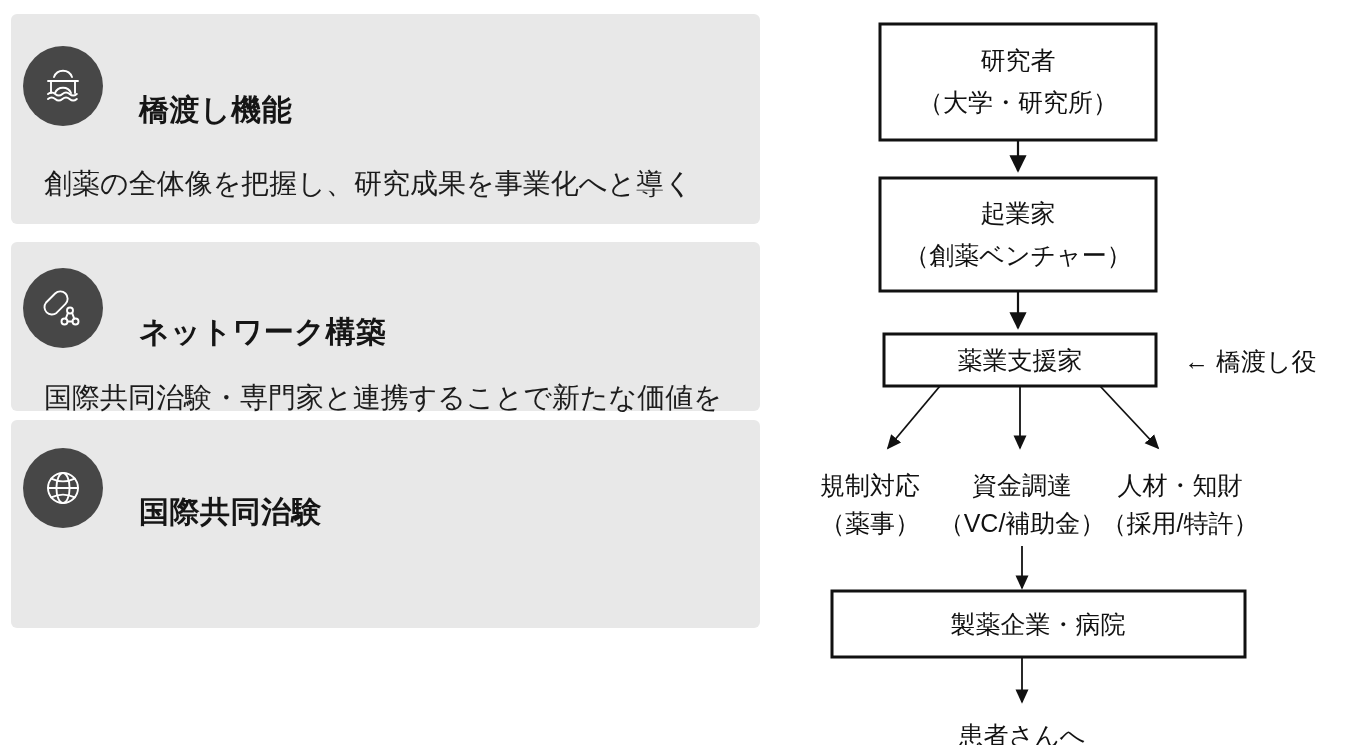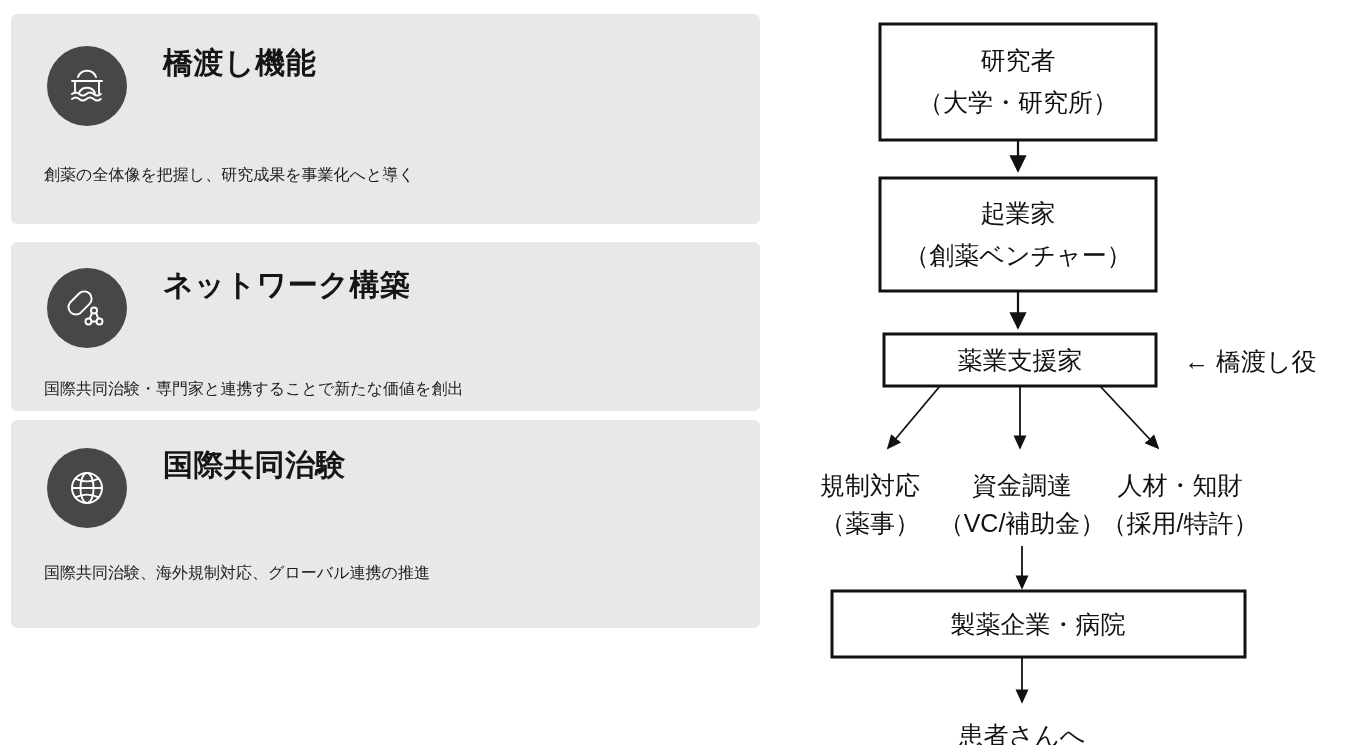--- a/index.html
+++ b/index.html
@@ -29,22 +29,22 @@
     box-sizing: border-box;
     padding: 0;
     position: relative;
   }
   .card-1 { height: 210px; margin-bottom: 18px; }
   .card-2 { height: 169px; margin-bottom: 9px; }
   .card-3 { height: 208px; }
 
   .card-head {
     display: flex;
-    align-items: flex-start;
-    padding-left: 36px;
+    align-items: flex-end;
+    padding-left: 12px;
     padding-top: 32px;
   }
   .card-2 .card-head { padding-top: 26px; }
   .card-3 .card-head { padding-top: 28px; }
 
   .icon-circle {
     width: 80px;
     height: 80px;
     border-radius: 50%;
     background: #474747;
@@ -60,21 +60,21 @@
     font-size: 30px;
     font-weight: bold;
     letter-spacing: 0.5px;
     color: #151515;
     line-height: 1.1;
   }
 
   .card-desc {
     padding-left: 33px;
     padding-right: 20px;
-    font-size: 16px;
+    font-size: 28px;
     line-height: 1.4;
     color: #1c1c1c;
   }
   .card-1 .card-desc { margin-top: 38px; }
   .card-2 .card-desc { margin-top: 30px; }
   .card-3 .card-desc { margin-top: 34px; }
 
   
   #flow {
     position: absolute;
@@ -165,21 +165,20 @@
             <circle cx="23" cy="23" r="15"></circle>
             <ellipse cx="23" cy="23" rx="6.6" ry="15"></ellipse>
             <line x1="8" y1="23" x2="38" y2="23"></line>
             <path d="M11.2 13.6 q11.8 5.6 23.6 0"></path>
             <path d="M11.2 32.4 q11.8 -5.6 23.6 0"></path>
           </g>
         </svg>
       </span>
       <span class="card-title">国際共同治験</span>
     </div>
-    <div class="card-desc">国際共同治験、海外規制対応、グローバル連携の推進</div>
   </div>
 
 </div>
 
 <div id="flow">
   <svg width="564" height="745" viewBox="0 0 564 745">
     <defs>
       <marker id="arrowhead" markerWidth="9" markerHeight="9" refX="7.2" refY="4.5" orient="auto">
         <path d="M0,0.6 L8,4.5 L0,8.4 z" fill="#111111"></path>
       </marker>

